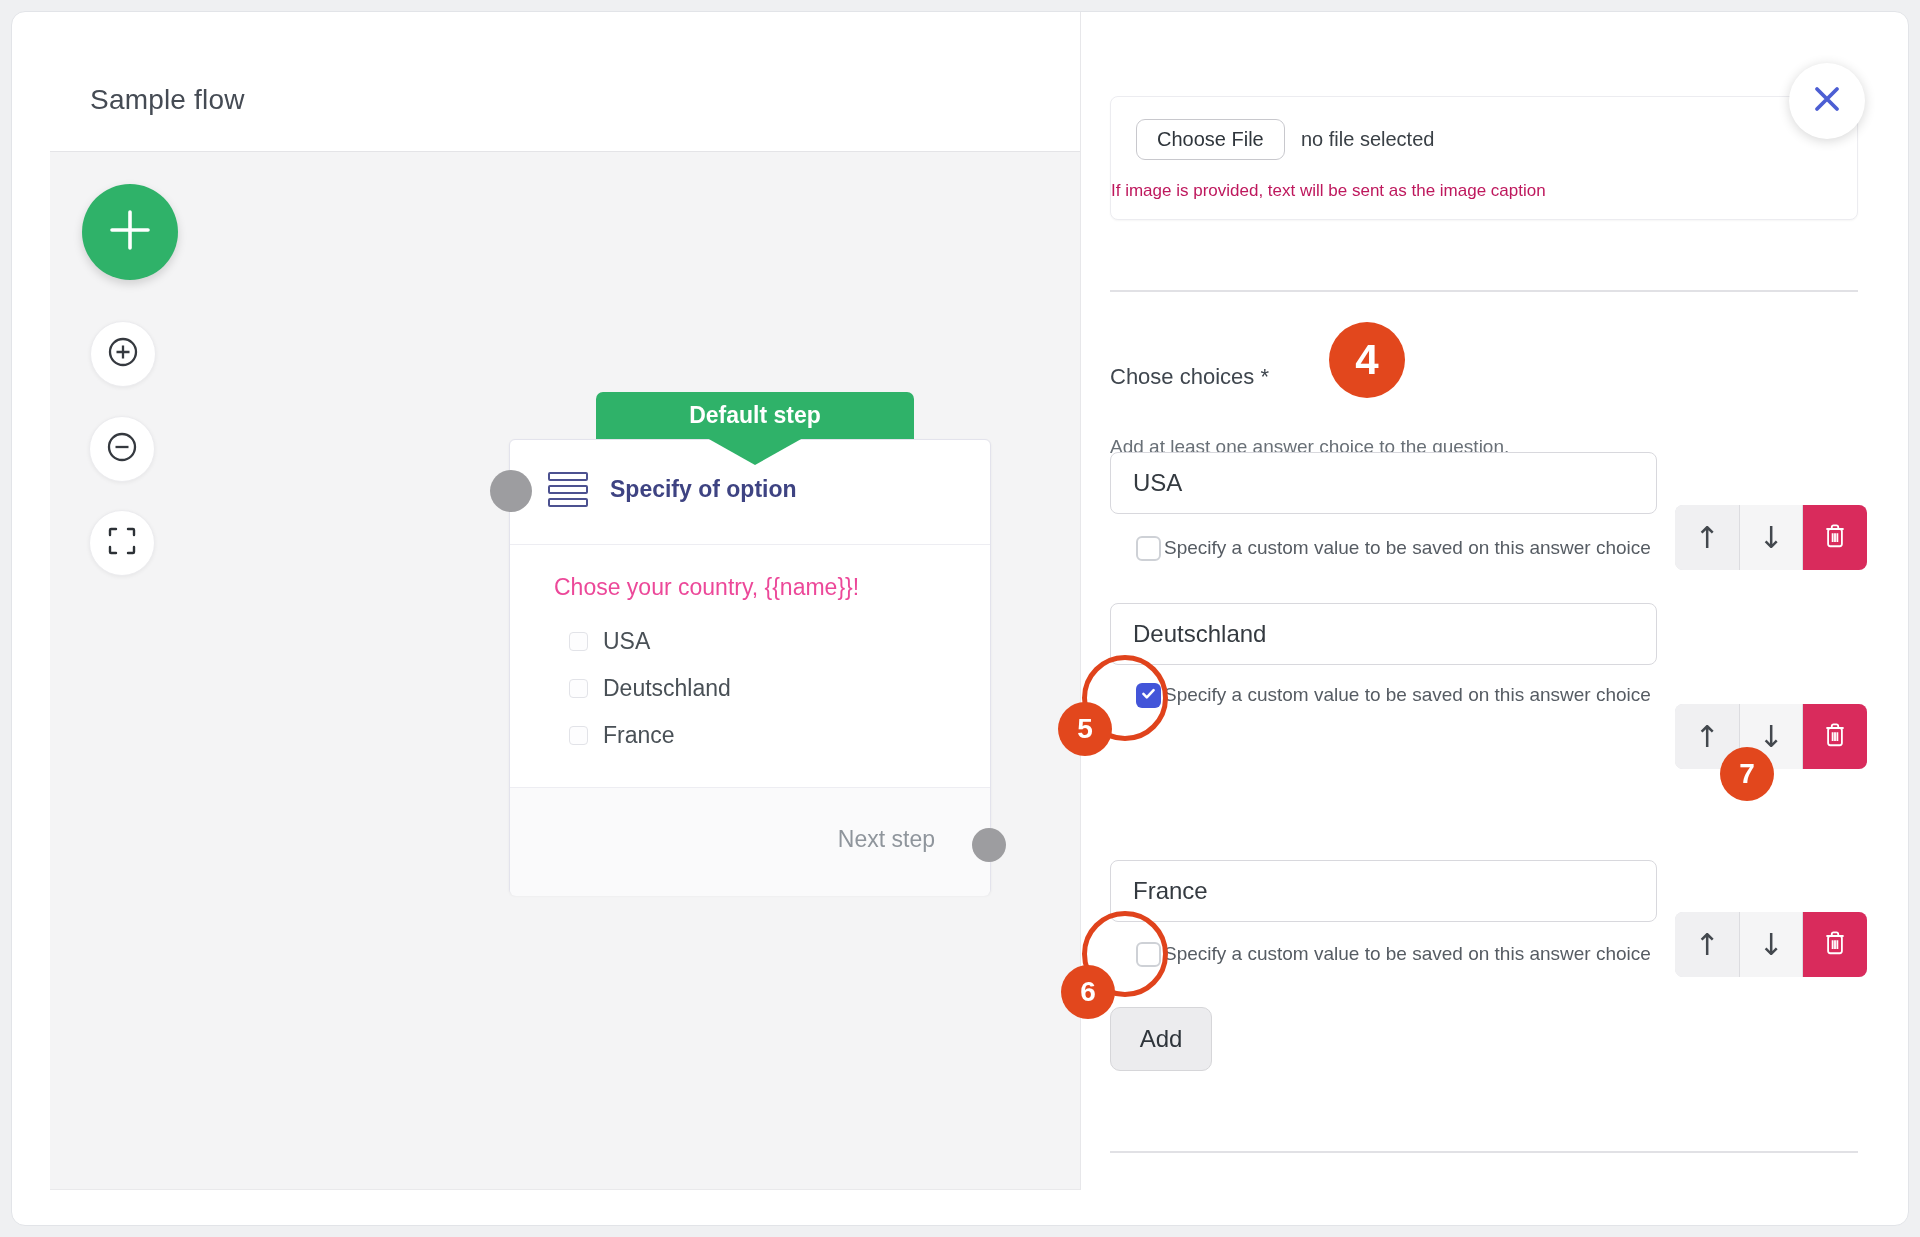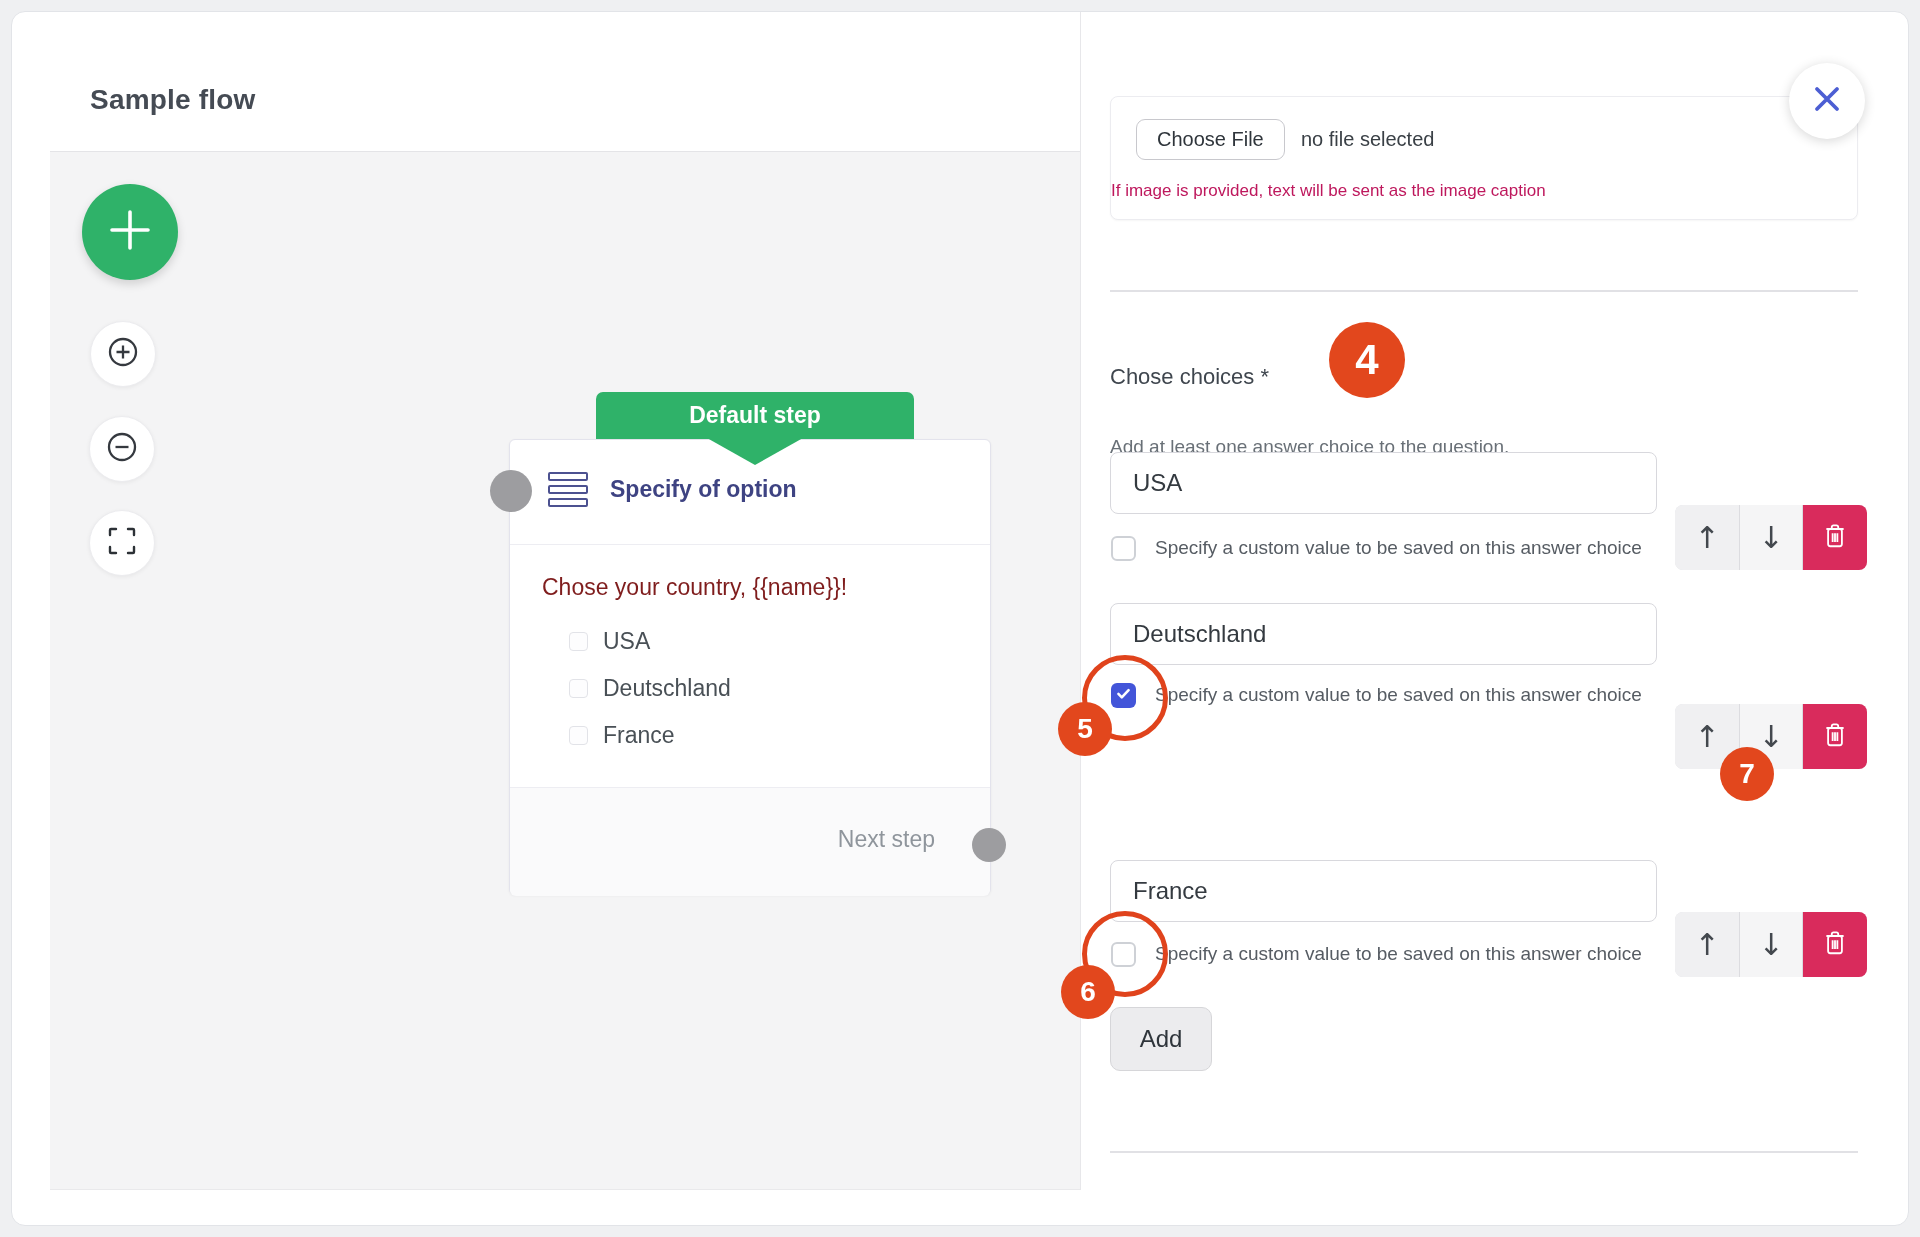--- a/index.html
+++ b/index.html
@@ -11,21 +11,21 @@
     overflow:hidden;
     color:#3f464e;
   }
   .frame {
     position:absolute; left:11px; top:11px; width:1898px; height:1215px;
     background:#fff; border:1px solid #e2e4e8; border-radius:14px; overflow:hidden;
   }
   .abs { position:absolute; }
 
   
-  .flow-title { left:78px; top:72px; font-size:28px; color:#454b54; letter-spacing:.2px;font-weight:bold; }
+  .flow-title { left:78px; top:72px; font-size:28px; color:#454b54; letter-spacing:.2px; }
 
   
   .canvas {
     left:38px; top:139px; width:1030px; height:1039px;
     background:#f4f4f5; border-top:1px solid #e4e4e7; border-bottom:1px solid #e9e9eb;
   }
   .v-divider { left:1068px; top:0; width:1px; height:1178px; background:#e7e7ea; }
 
   .fab {
     left:70px; top:172px; width:96px; height:96px; border-radius:50%;
@@ -54,21 +54,21 @@
     border-left:48px solid transparent; border-right:48px solid transparent;
     border-top:27px solid #2fb269;
   }
   .connector { border-radius:50%; background:#9d9da0; z-index:6; }
   .card-header-icon { left:38px; top:32px; width:40px; }
   .card-header-icon .bar {
     height:9px; border:2.5px solid #4c5190; border-radius:2px; margin-bottom:4px; background:#fff;
   }
   .card-step-title { left:100px; top:36px; font-size:23px; font-weight:bold; color:#3e4382; }
   .card-divider { left:0; top:104px; width:100%; height:1px; background:#ededf2; }
-  .card-question { left:32px; top:134px; font-size:23px; color:#7f1d1d; }
+  .card-question { left:44px; top:134px; font-size:23px; color:#ec4899; }
   .opt-row { left:59px; display:flex; align-items:center; gap:15px; }
   .opt-box { width:19px; height:19px; border:1px solid #e2e3e8; border-radius:4px; background:#fdfdfe; }
   .opt-label { font-size:23px; color:#495056; }
   .card-footer {
     left:0; top:347px; width:100%; height:109px; background:#fafafb;
     border-top:1px solid #ededf2; border-radius:0 0 6px 6px;
   }
   .next-step-label { right:55px; top:38px; font-size:23px; color:#8f959c; }
 
   
@@ -91,21 +91,21 @@
   .h-divider { left:1098px; width:748px; height:2px; background:#e1e1e5; }
 
   .section-label { left:1098px; top:352px; font-size:22px; color:#3f464e; }
   .section-help  { left:1098px; top:424px; font-size:19px; color:#697077; }
 
   .ac-input {
     left:1098px; width:547px; height:62px; border:1px solid #d8d8dd; border-radius:8px;
     background:#fff; font-size:24px; color:#343a40; padding:0 22px;
     font-family:"Liberation Sans","DejaVu Sans",sans-serif; outline:none;
   }
-  .cb-row { left:1099px; display:flex; align-items:center; gap:19px; height:26px;justify-content:flex-end; }
+  .cb-row { left:1124px; display:flex; align-items:center; gap:3px; height:26px;justify-content:flex-end; }
   .cb {
     width:25px; height:25px; border:2px solid #ced1d6; border-radius:6px; background:#fff;
     flex:none; cursor:pointer; display:flex; align-items:center; justify-content:center;
   }
   .cb.checked { background:#4355d9; border:none; }
   .cb-label { font-size:19px; color:#565c63; }
 
   .btn-group {
     left:1663px; width:192px; height:65px; display:flex; border-radius:8px; overflow:hidden;
     box-shadow:0 0 0 1px #e3e3e7 inset;

